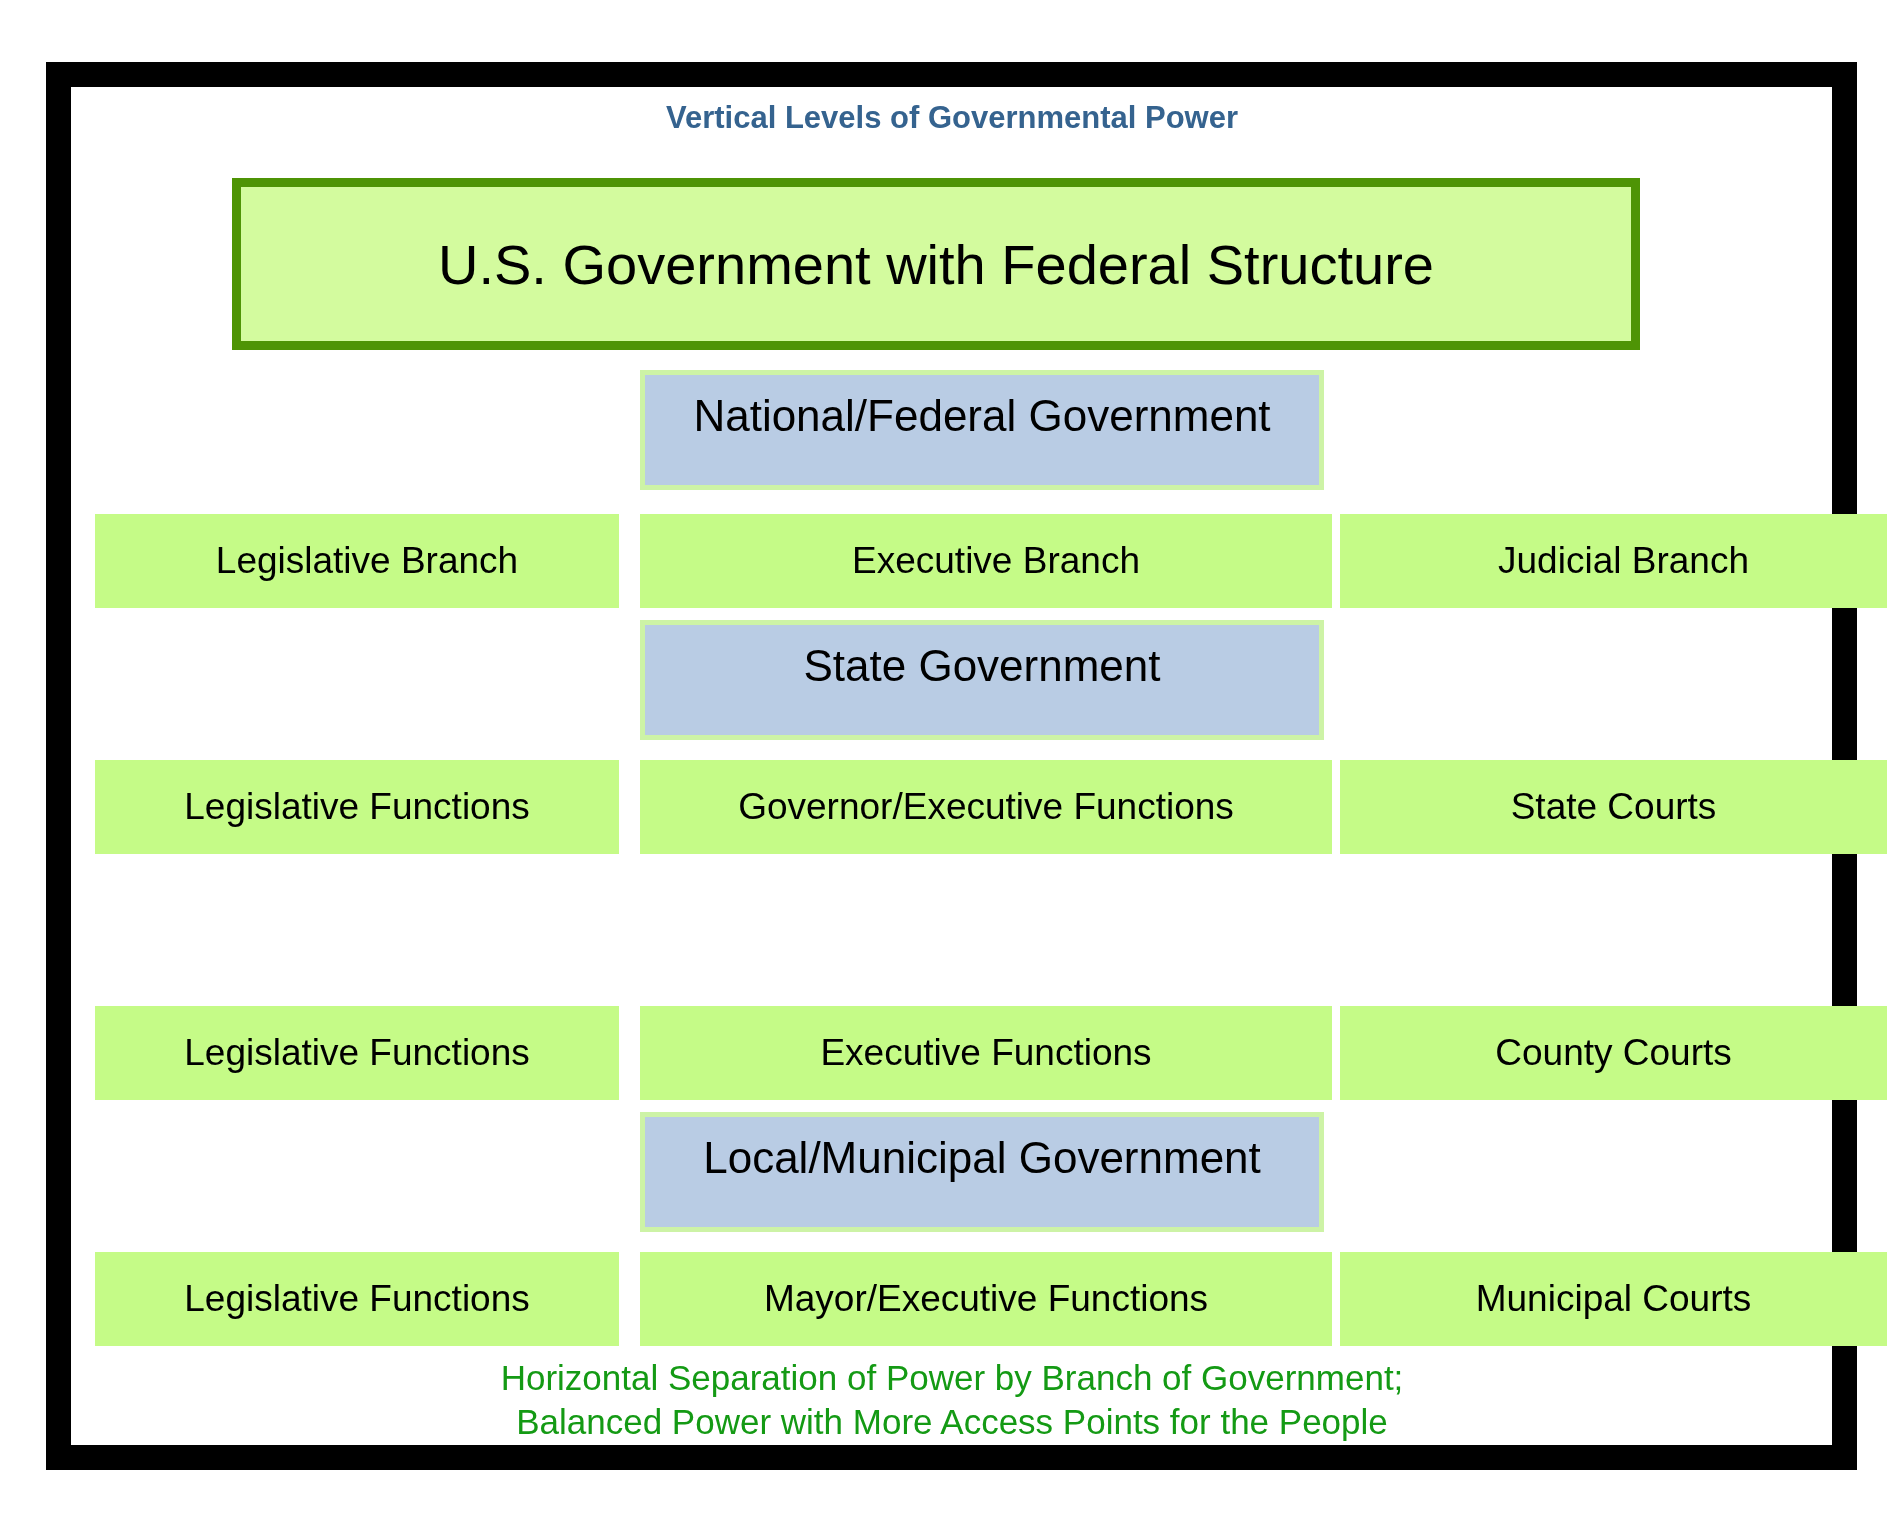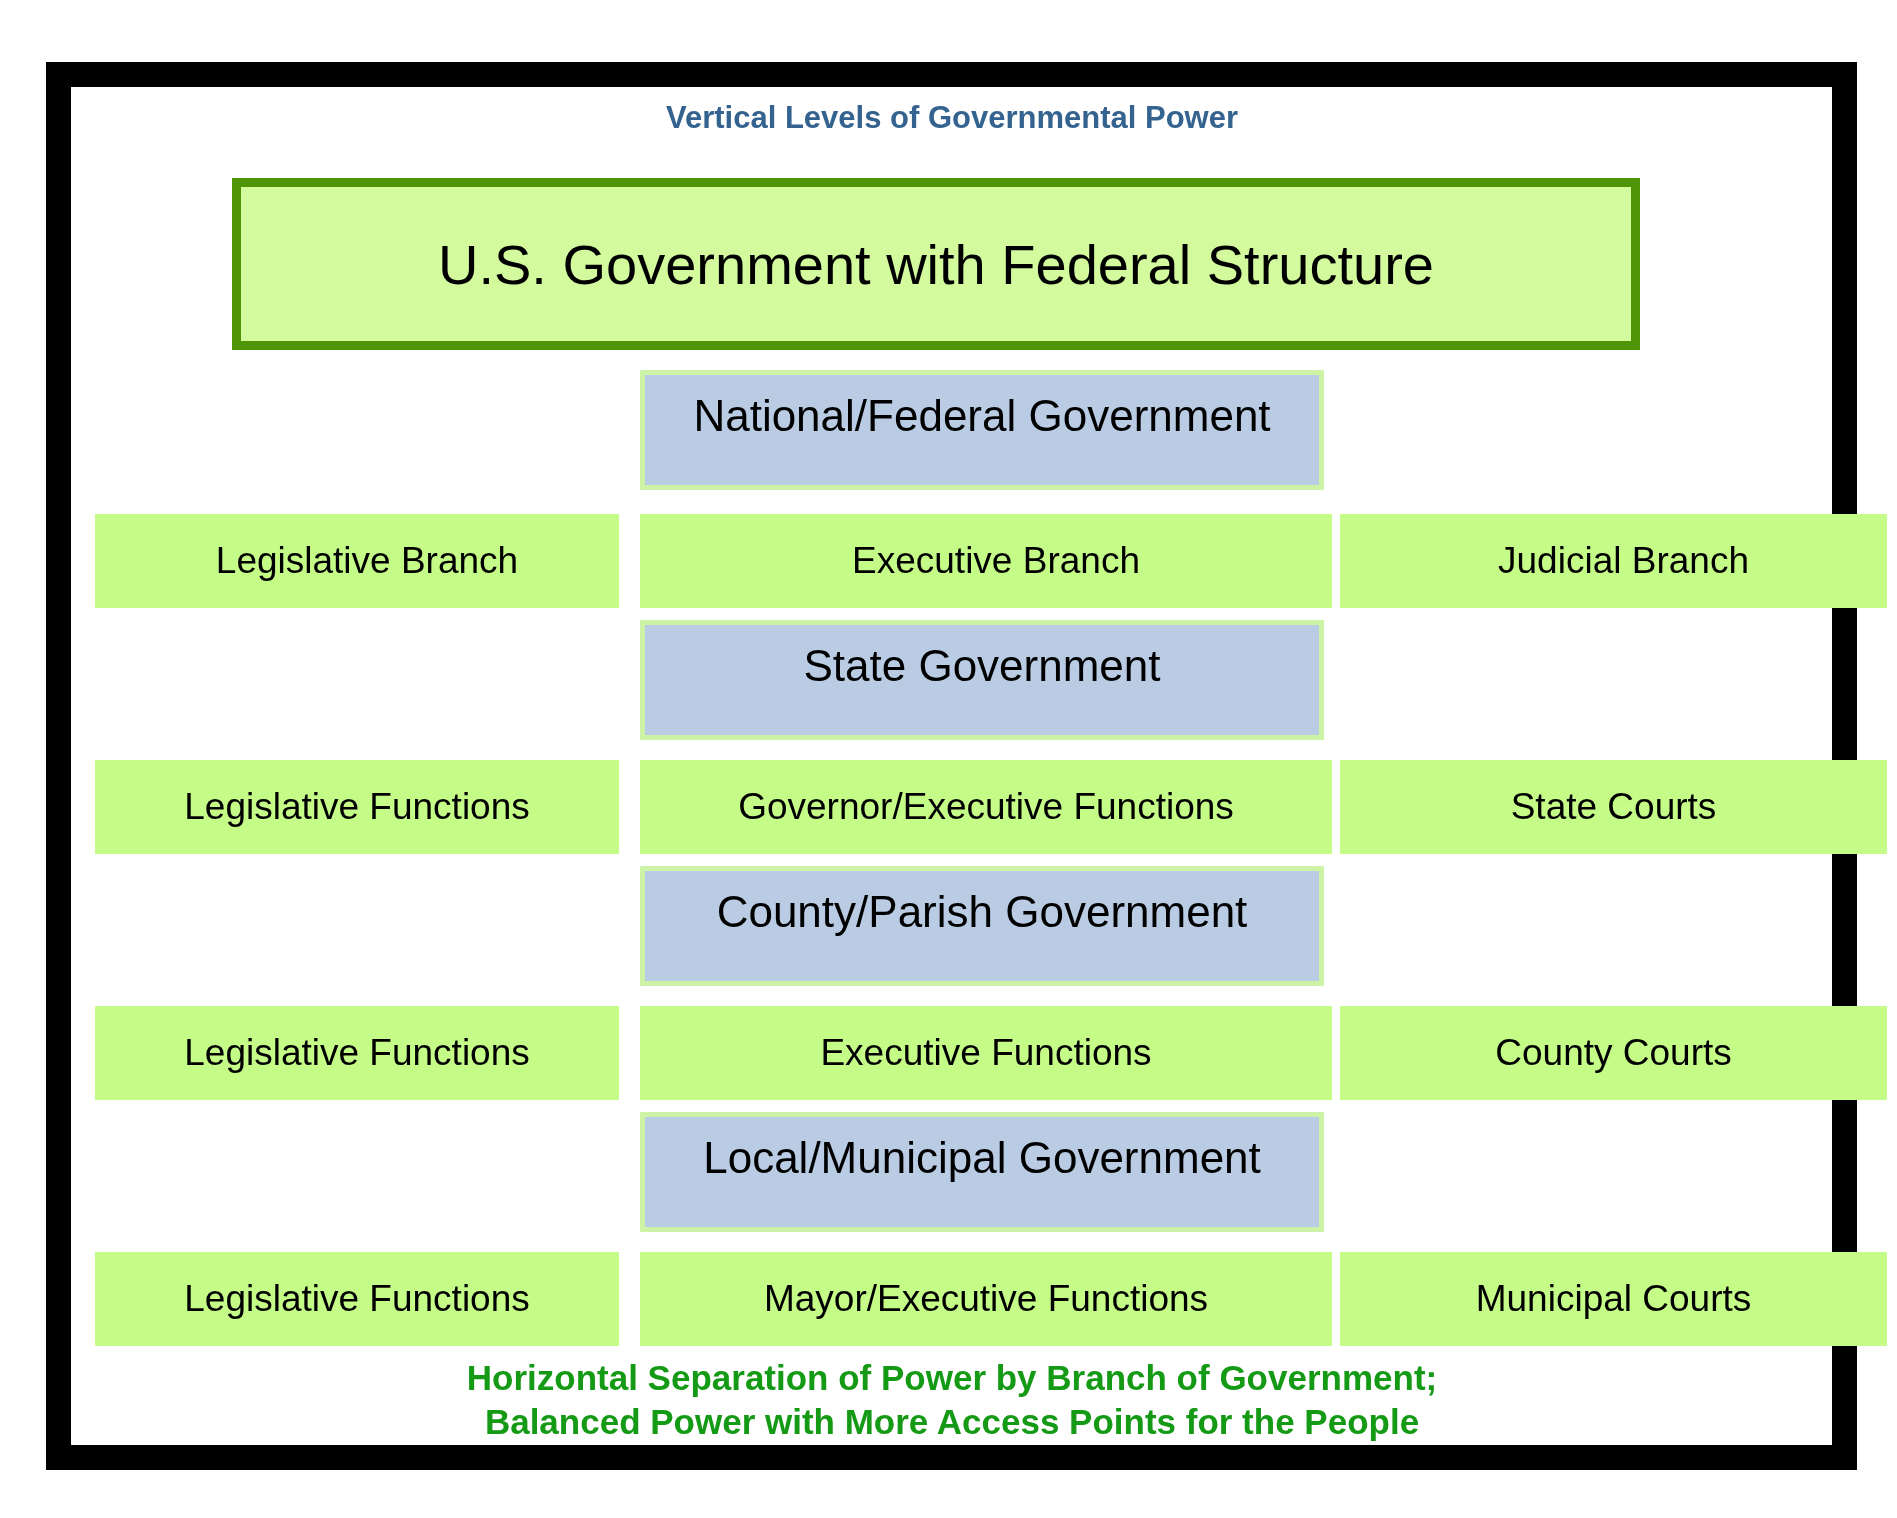--- a/index.html
+++ b/index.html
@@ -91,21 +91,21 @@
 
   .caption {
     position: absolute;
     left: 71px;
     top: 1356px;
     width: 1762px;
     text-align: center;
     color: var(--caption-green, #149a14);
     font-size: 35px;
     line-height: 44px;
-    font-weight: 700;
+    font-weight: 400;
   }
 </style>
 </head>
 <body>
 
 <div class="page">
   <div class="frame"></div>
 
   <div class="header-text">Vertical Levels of Governmental Power</div>
 
@@ -132,23 +132,20 @@
   <div class="fn-box row-fn-1 col-left">
     <span>Legislative Functions</span>
   </div>
   <div class="fn-box row-fn-1 col-center">
     <span>Governor/Executive Functions</span>
   </div>
   <div class="fn-box row-fn-1 col-right">
     <span>State Courts</span>
   </div>
 
-  <div class="gov-box row-gov-2">
-    <span>County/Parish Government</span>
-  </div>
   <div class="fn-box row-fn-2 col-left">
     <span>Legislative Functions</span>
   </div>
   <div class="fn-box row-fn-2 col-center">
     <span>Executive Functions</span>
   </div>
   <div class="fn-box row-fn-2 col-right">
     <span>County Courts</span>
   </div>
 

